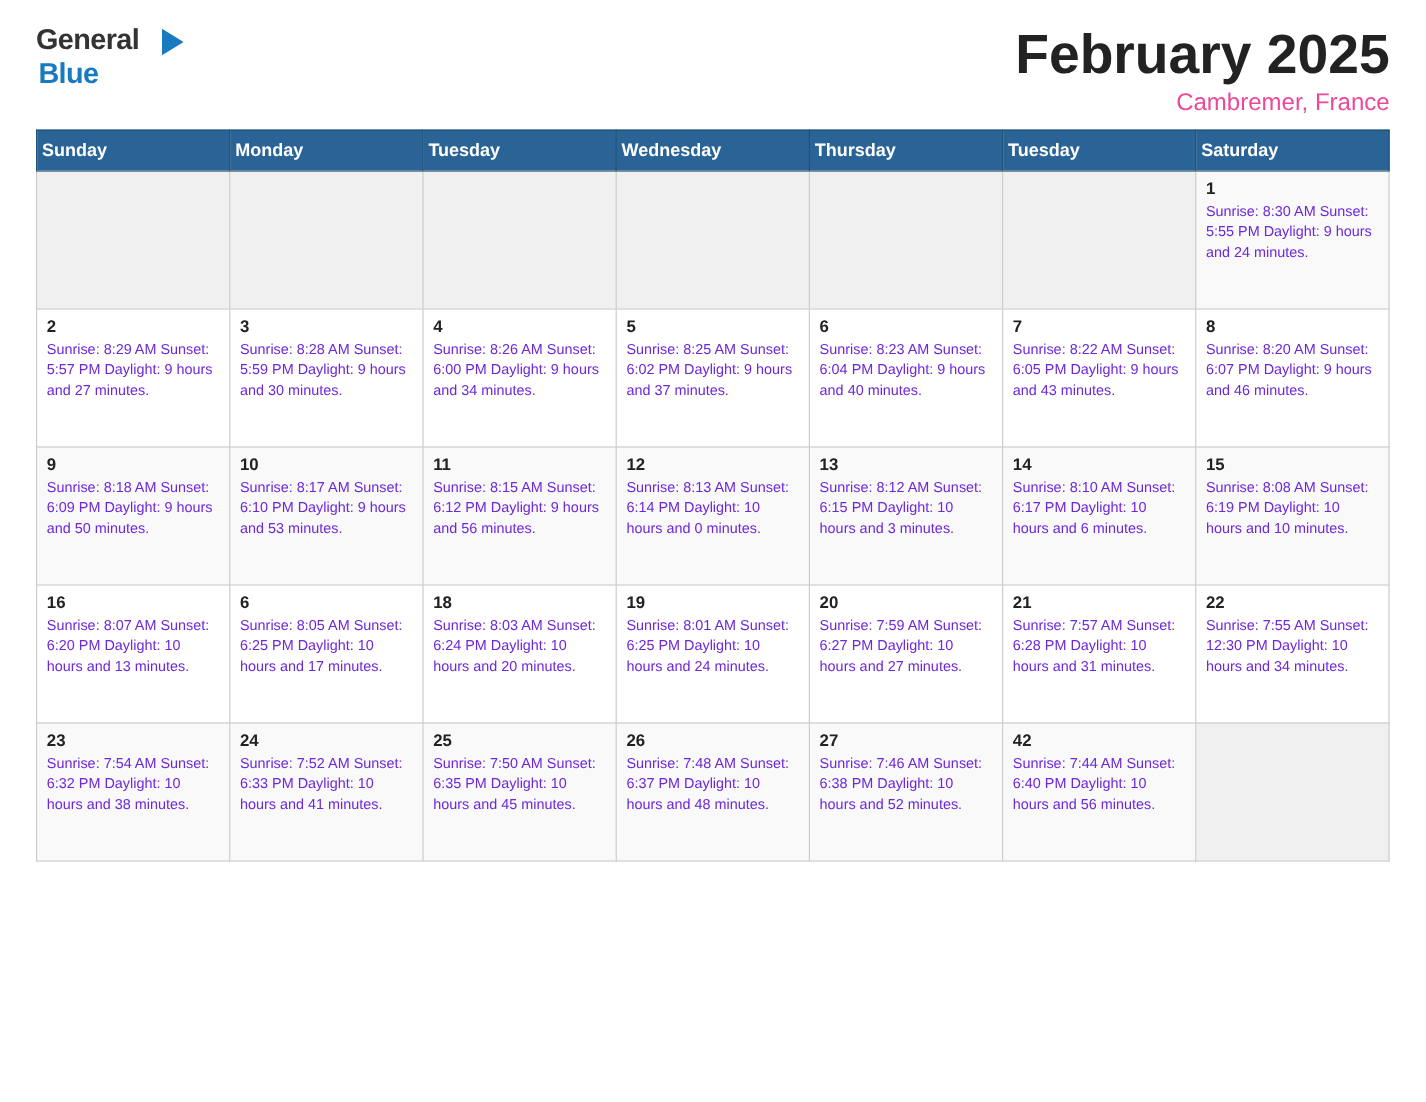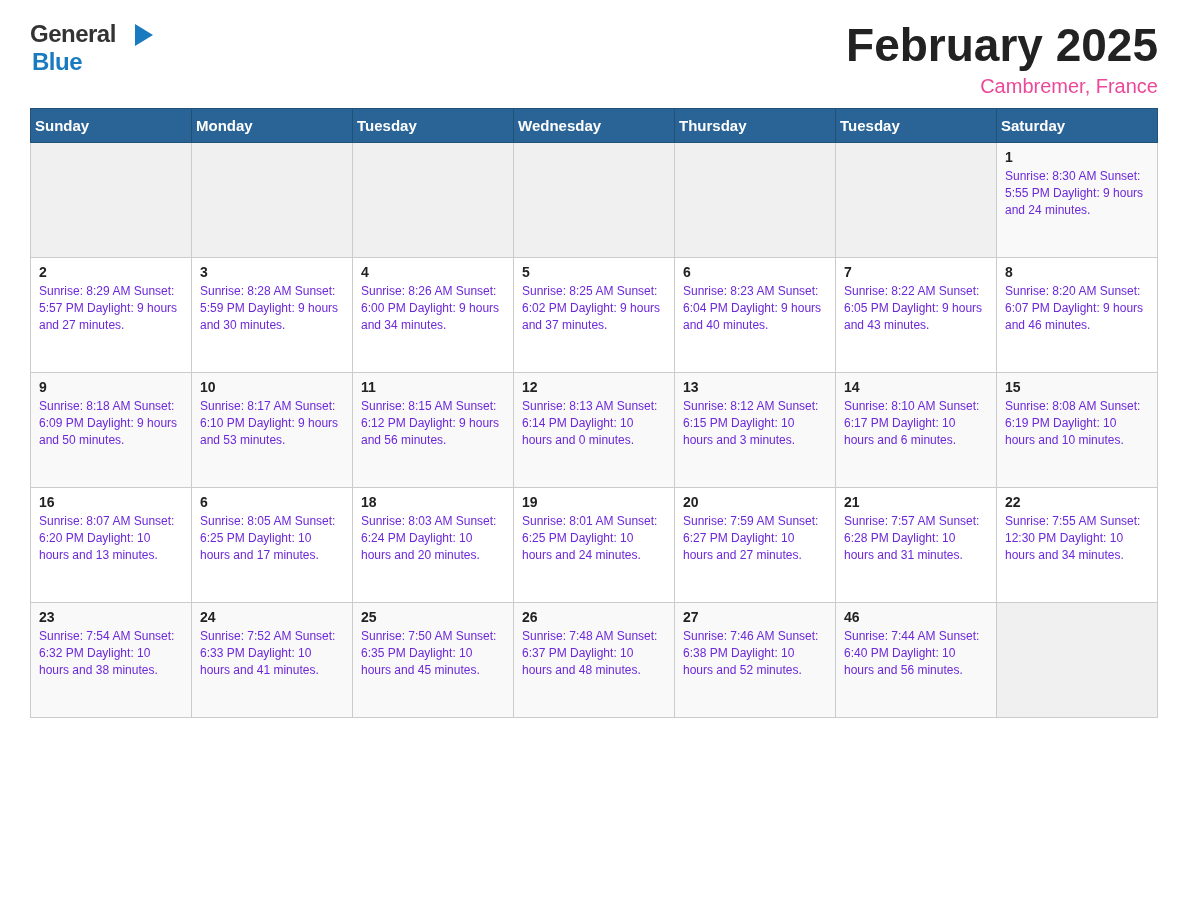--- a/index.html
+++ b/index.html
@@ -307,21 +307,21 @@
 Sunset: 6:37 PM
 Daylight: 10 hours and 48 minutes.</div>
         </td>
         <td>
           <span class="day-number">27</span>
           <div class="day-info">Sunrise: 7:46 AM
 Sunset: 6:38 PM
 Daylight: 10 hours and 52 minutes.</div>
         </td>
         <td>
-          <span class="day-number">46</span>
+          <span class="day-number">42</span>
           <div class="day-info">Sunrise: 7:44 AM
 Sunset: 6:40 PM
 Daylight: 10 hours and 56 minutes.</div>
         </td>
         <td class="empty-cell"></td>
       </tr>
     </tbody>
 </table>
 
 </body></html>

